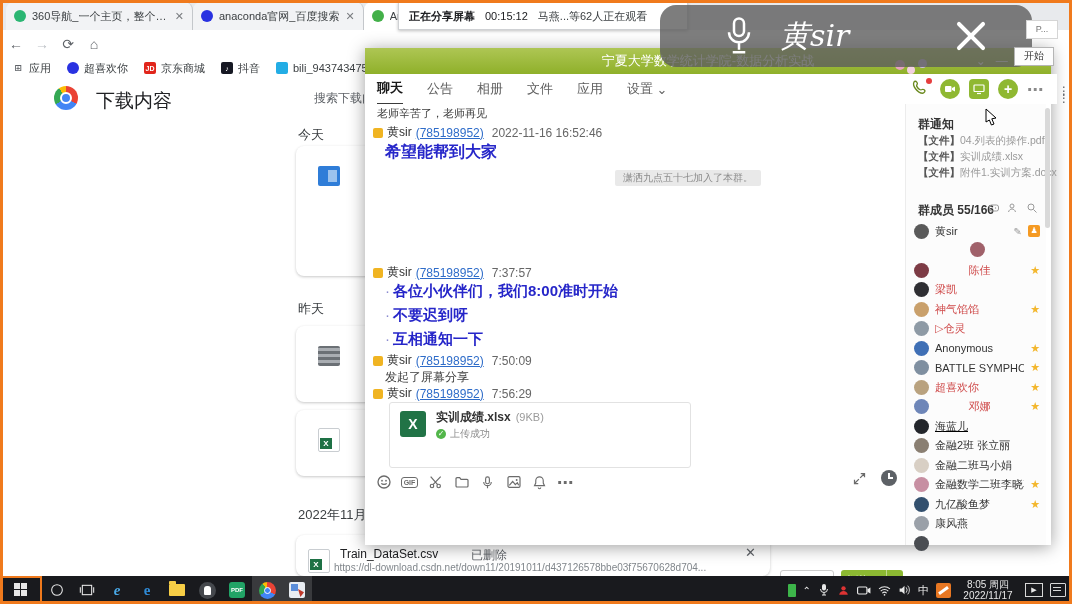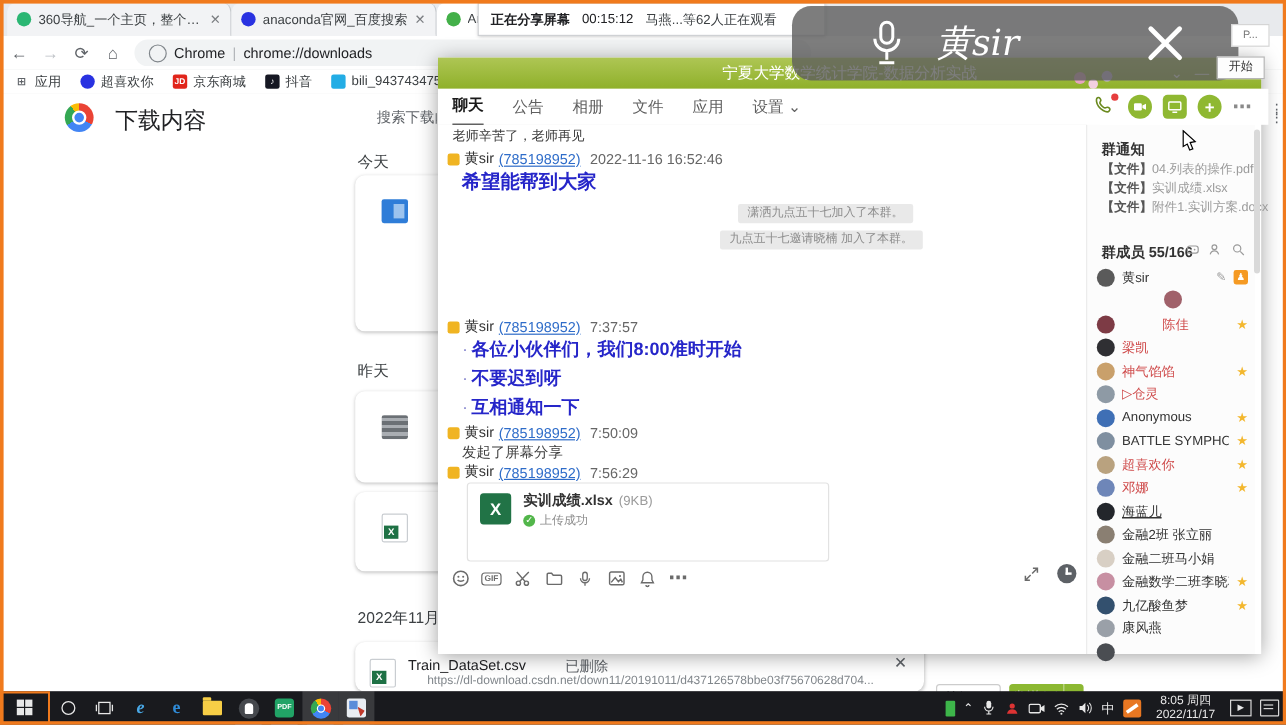--- a/index.html
+++ b/index.html
@@ -49,21 +49,21 @@
   .dl-card{position:absolute;left:296px;width:474px;background:#fff;border-radius:8px;box-shadow:0 1px 3px rgba(0,0,0,.22);}
   .ic-app{position:absolute;left:22px;top:20px;width:22px;height:20px;background:#2f7dd8;border-radius:2px;}
   .ic-app:after{content:"";position:absolute;right:3px;top:4px;width:9px;height:12px;background:#9cc3ee;}
   .ic-zip{position:absolute;left:22px;top:20px;width:22px;height:20px;background:#8a8f94;
           background-image:repeating-linear-gradient(0deg,#6b7075 0 3px,#a9adb2 3px 6px);border-radius:2px;}
   .ic-xls{width:20px;height:22px;background:#fff;border:1px solid #c9cdd1;border-radius:2px;position:absolute;left:22px;top:18px;}
   .ic-xls:after{content:"X";position:absolute;left:1px;bottom:2px;width:12px;height:11px;background:#1e7145;color:#fff;
                 font-size:8px;font-weight:bold;text-align:center;line-height:11px;}
   .dl-row-name{position:absolute;left:44px;top:12px;font-size:12px;color:#202124;}
   .dl-row-status{position:absolute;left:175px;top:12px;font-size:12px;color:#5f6368;}
-  .dl-row-url{position:absolute;left:60px;top:27px;font-size:10px;color:#80868b;width:400px;white-space:nowrap;overflow:hidden;}
+  .dl-row-url{position:absolute;left:38px;top:27px;font-size:10px;color:#80868b;width:400px;white-space:nowrap;overflow:hidden;}
   .dl-x{position:absolute;right:14px;top:10px;color:#5f6368;font-size:13px;}
 
   
   .qq{position:absolute;left:365px;top:48px;width:686px;height:497px;background:#fff;z-index:40;box-shadow:0 2px 16px rgba(0,0,0,.38);}
   .qq-titlebar{position:absolute;left:0;top:0;width:100%;height:26px;background:linear-gradient(180deg,#aec654,#8fb02a);
                display:flex;align-items:center;justify-content:center;color:#fff;font-size:13px;}
   .qq-ctrl{position:absolute;right:6px;top:0;height:26px;display:flex;align-items:center;gap:10px;color:#fff;font-size:12px;}
   .flowers{position:absolute;right:118px;top:8px;width:40px;height:26px;}
   .flowers i{position:absolute;border-radius:50%;}
   .qq-tabs{position:absolute;left:0;top:26px;width:540px;height:30px;border-bottom:1px solid #e3e3e3;display:flex;align-items:center;gap:24px;padding-left:12px;font-size:13px;color:#5f5f5f;background:#fff;}
@@ -196,26 +196,20 @@
   <b>正在分享屏幕</b>
   <span>00:15:12</span>
   <span class="viewers">马燕...等62人正在观看</span>
 </div>
 
 <div class="navbar">
   <span class="nav-ic">←</span>
   <span class="nav-ic dis">→</span>
   <span class="nav-ic">⟳</span>
   <span class="nav-ic">⌂</span>
-  <div class="addr">
-    <span class="gl"></span>
-    <span>Chrome</span>
-    <span class="sep">|</span>
-    <span class="url">chrome://downloads</span>
-  </div>
 </div>
 
 <div class="bookbar">
   <span class="bm">
     <span class="bi" style="background:#fff;color:#5f6368;font-size:9px">⊞</span>
     <span>应用</span>
   </span>
   <span class="bm">
     <span class="bi" style="background:#2932e1;border-radius:50%"></span>
     <span>超喜欢你</span>
@@ -323,21 +317,20 @@
 
     <div class="sender" style="top:20px">
       <span class="badge"></span>
       <span>黄sir</span>
         <span class="uin">(785198952)</span>
       <span class="time">2022-11-16 16:52:46</span>
     </div>
     <div class="blue-big" style="top:38px">希望能帮到大家</div>
 
     <div class="syspill" style="left:250px;top:66px">潇洒九点五十七加入了本群。</div>
-    <div class="syspill" style="left:235px;top:88px">九点五十七邀请晓楠 加入了本群。</div>
 
     <div class="sender" style="top:160px">
       <span class="badge"></span>
       <span>黄sir</span>
         <span class="uin">(785198952)</span>
       <span class="time">7:37:57</span>
     </div>
     <div class="blue-med" style="top:178px">各位小伙伴们，我们8:00准时开始</div>
     <div class="blue-med" style="top:202px">不要迟到呀</div>
     <div class="blue-med" style="top:226px">互相通知一下</div>
@@ -487,21 +480,21 @@
       <div class="mr" style="top: 254.5px;">
         <span class="av" style="background: rgb(127, 143, 160);"></span>
         <span class="nm">BATTLE SYMPHONY</span>
         <span class="star">★</span>
       </div>
       <div class="mr red" style="top: 274px;">
         <span class="av" style="background: rgb(185, 162, 127);"></span>
         <span class="nm">超喜欢你</span>
         <span class="star">★</span>
       </div>
-      <div class="mr red" style="top: 293.5px;">
+      <div class="mr red" style="top: 293.5px; text-align: center;">
         <span class="av" style="background: rgb(110, 134, 184);"></span>
         <span class="nm">邓娜</span>
         <span class="star">★</span>
       </div>
       <div class="mr" style="top: 313px; text-decoration: underline;">
         <span class="av" style="background: rgb(35, 38, 43);"></span>
         <span class="nm">海蓝儿</span>
       </div>
       <div class="mr" style="top: 332.5px;">
         <span class="av" style="background: rgb(138, 127, 114);"></span>

